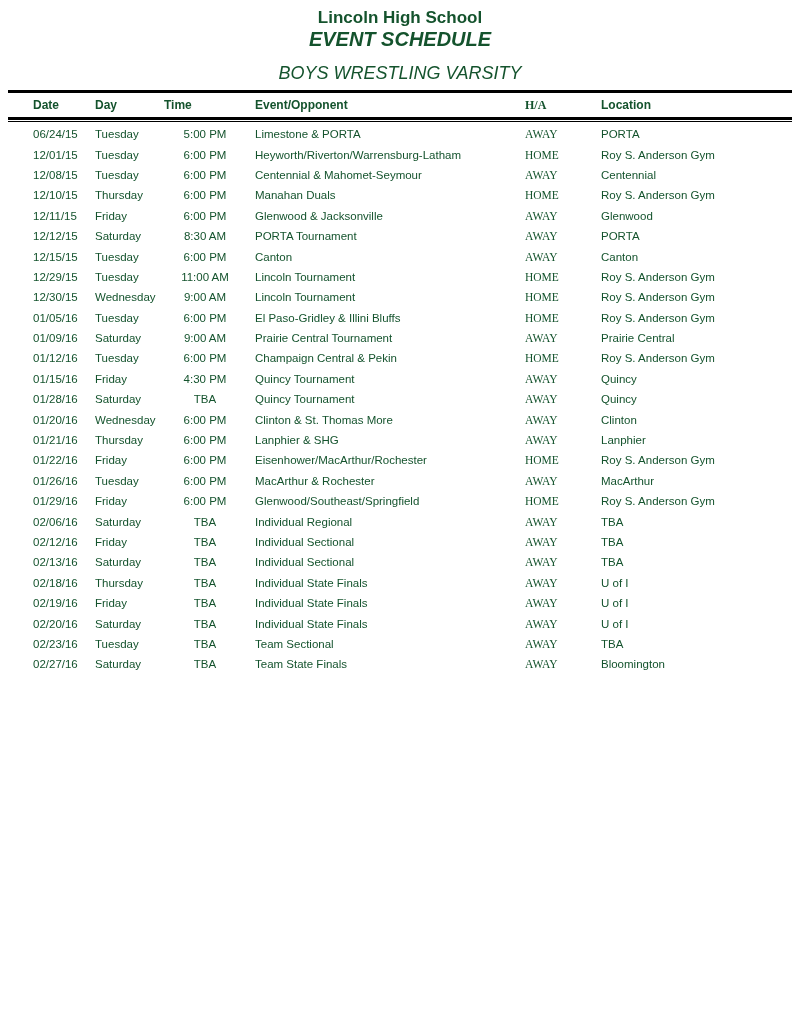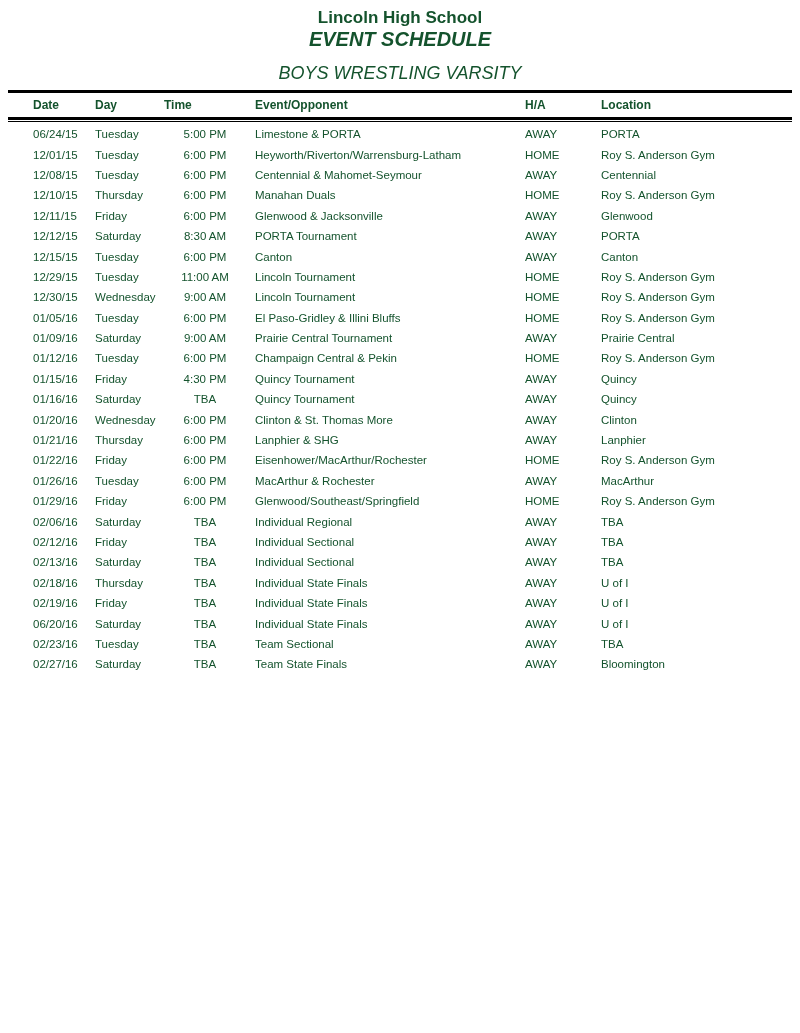--- a/index.html
+++ b/index.html
@@ -58,21 +58,21 @@
   }
   .cell {
     box-sizing: border-box;
     white-space: nowrap;
     overflow: hidden;
   }
   .c0 { width: 87px;  padding-left: 25px; }
   .c1 { width: 65px; }
   .c2 { width: 90px;  text-align: center; }
   .c3 { width: 275px; padding-left: 5px; }
-  .c4 { width: 76px; }
+  .c4 { width: 76px; font-family: Liberation Serif, serif; }
   .c5 { flex: 1; }
   .header-row .c1 { text-align: left; }
   .header-row .c2 { text-align: left; padding-left: 4px; }
   .footer {
     position: absolute;
     left: 6px;
     right: 6px;
     top: 1051px;
   }
   .footer-rule { height: 3px; background: #1a1a1a; }
@@ -197,21 +197,21 @@
         </div>
         <div class="row">
           <div class="cell c0">01/15/16</div>
           <div class="cell c1">Friday</div>
           <div class="cell c2">4:30 PM</div>
           <div class="cell c3">Quincy Tournament</div>
           <div class="cell c4">AWAY</div>
           <div class="cell c5">Quincy</div>
         </div>
         <div class="row">
-          <div class="cell c0">01/16/16</div>
+          <div class="cell c0">01/28/16</div>
           <div class="cell c1">Saturday</div>
           <div class="cell c2">TBA</div>
           <div class="cell c3">Quincy Tournament</div>
           <div class="cell c4">AWAY</div>
           <div class="cell c5">Quincy</div>
         </div>
         <div class="row">
           <div class="cell c0">01/20/16</div>
           <div class="cell c1">Wednesday</div>
           <div class="cell c2">6:00 PM</div>
@@ -285,21 +285,21 @@
         </div>
         <div class="row">
           <div class="cell c0">02/19/16</div>
           <div class="cell c1">Friday</div>
           <div class="cell c2">TBA</div>
           <div class="cell c3">Individual State Finals</div>
           <div class="cell c4">AWAY</div>
           <div class="cell c5">U of I</div>
         </div>
         <div class="row">
-          <div class="cell c0">06/20/16</div>
+          <div class="cell c0">02/20/16</div>
           <div class="cell c1">Saturday</div>
           <div class="cell c2">TBA</div>
           <div class="cell c3">Individual State Finals</div>
           <div class="cell c4">AWAY</div>
           <div class="cell c5">U of I</div>
         </div>
         <div class="row">
           <div class="cell c0">02/23/16</div>
           <div class="cell c1">Tuesday</div>
           <div class="cell c2">TBA</div>

